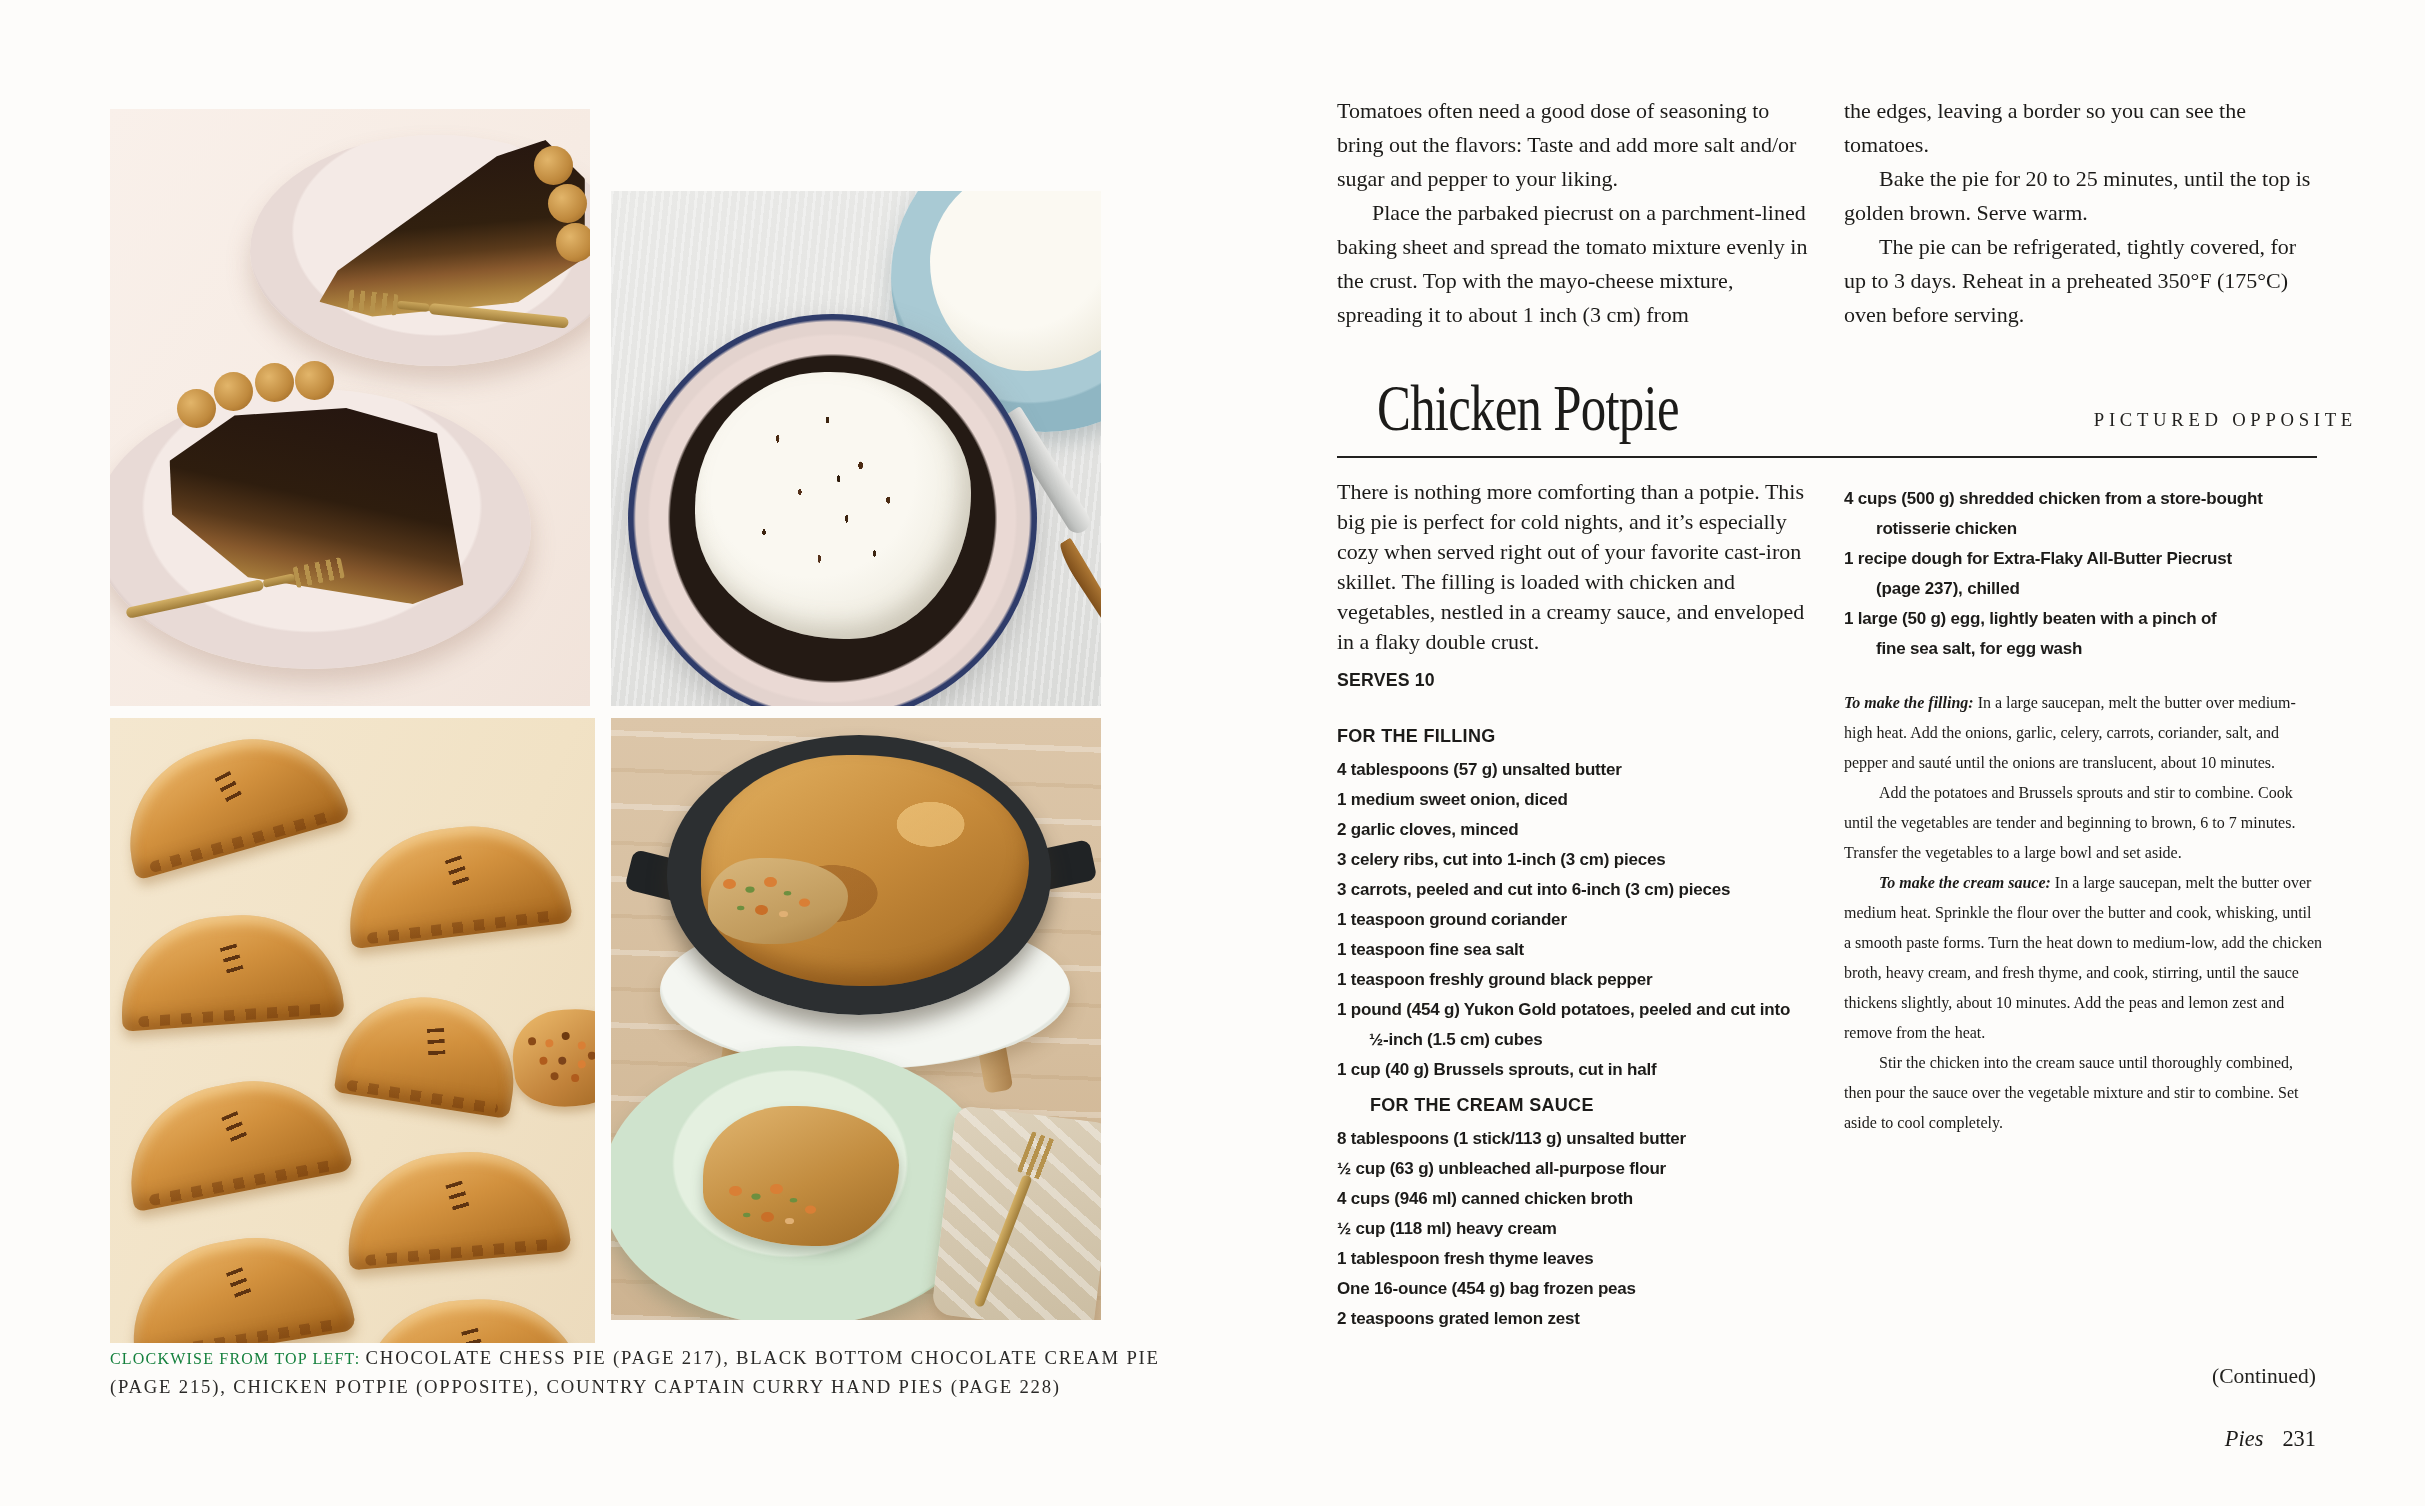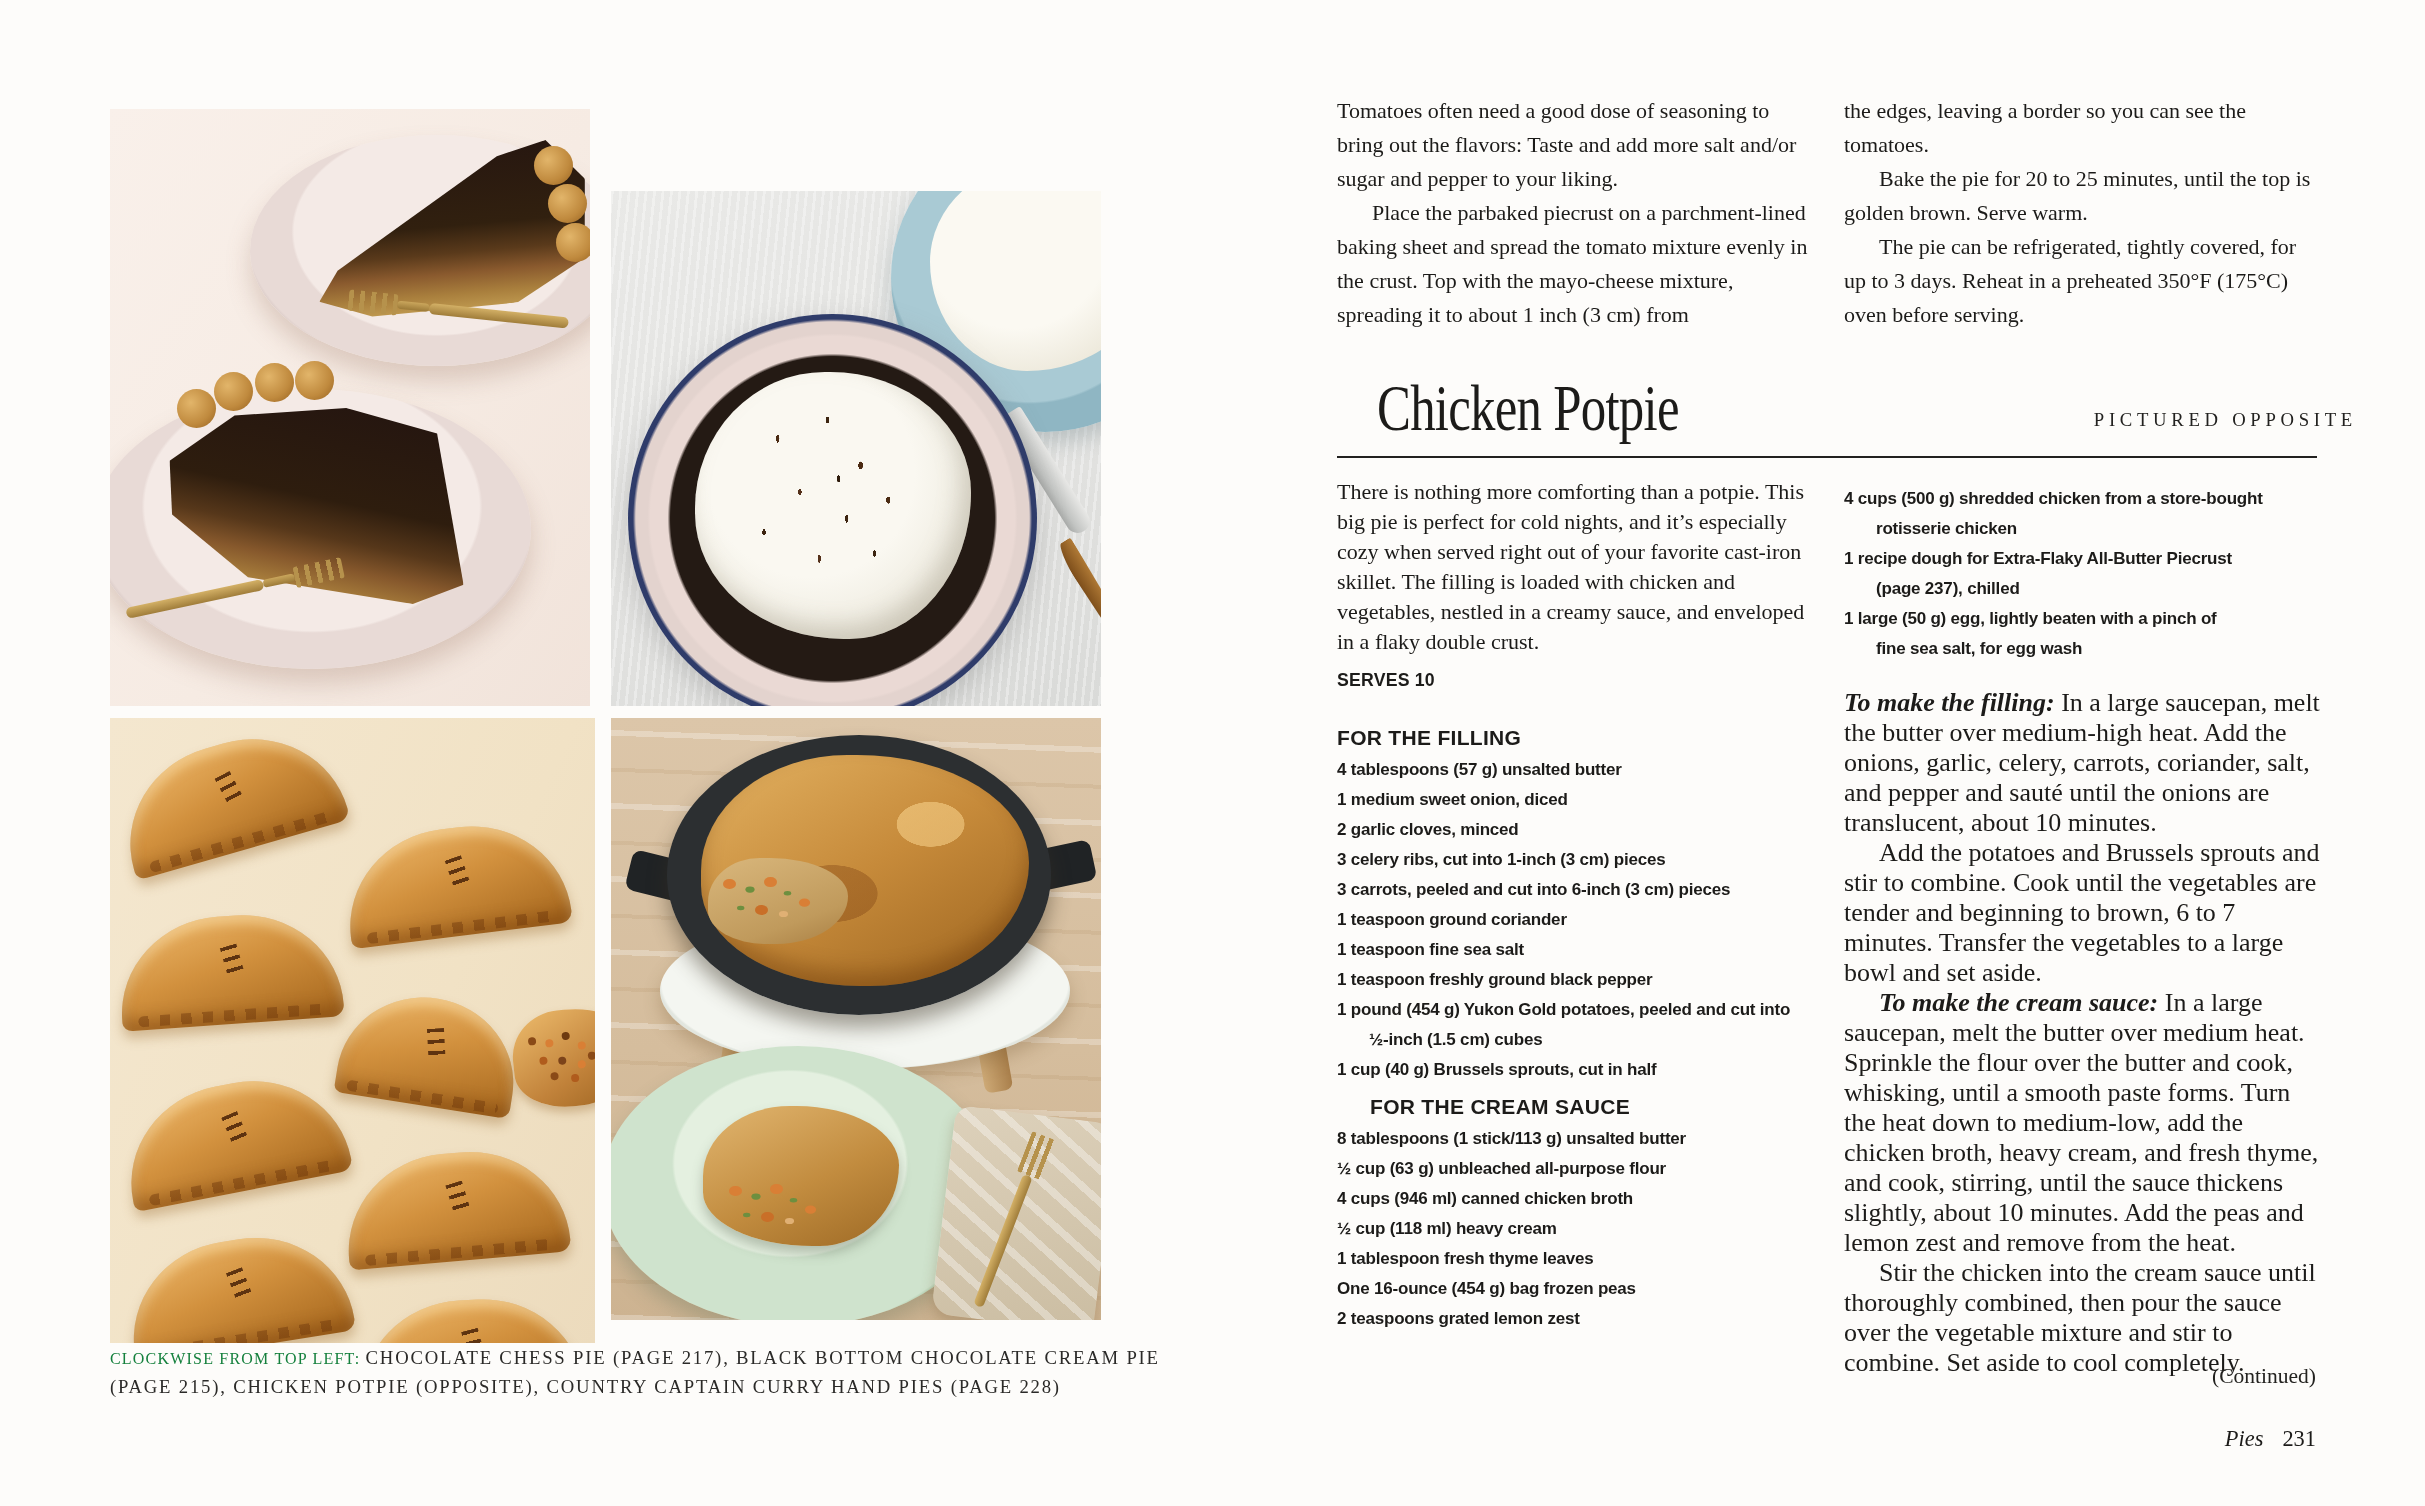--- a/index.html
+++ b/index.html
@@ -156,30 +156,30 @@
 
   .titlerow{left:1377px;top:375px;width:980px;height:75px;}
   .r-title{position:absolute;left:0;top:0;transform:scale(0.82,1.04);transform-origin:0 100%;
     font-size:62px;letter-spacing:-0.9px;white-space:nowrap;}
   .r-pictured{position:absolute;right:0;top:34px;font-size:18.7px;letter-spacing:4.7px;color:#232220;}
   .rule{left:1337px;top:456px;width:980px;height:1.9px;background:#22211f;}
 
   .intro{left:1337px;top:477px;width:472px;font-size:22px;line-height:30px;}
   .sans{font-family:"Liberation Sans",sans-serif;font-weight:bold;}
   .serves{left:1337px;top:670px;font-size:17.7px;letter-spacing:0.2px;}
-  .ing-h{font-size:21px;letter-spacing:0.3px;}
+  .ing-h{font-size:18px;letter-spacing:0.3px;}
   .fill-h{left:1337px;top:726px;}
   .cream-h{left:1370px;top:1095px;}
   ul.ings{list-style:none;margin:0;padding:0;font-size:17px;line-height:30px;letter-spacing:-0.2px;}
   ul.ings li{white-space:pre-wrap;padding-left:32px;text-indent:-32px;}
   .fill-list{left:1337px;top:755px;width:496px;}
   .cream-list{left:1337px;top:1124px;width:496px;}
   .ing2-list{left:1844px;top:484px;width:478px;}
 
-  .steps{left:1844px;top:688px;width:478px;font-size:26px;line-height:30px;}
+  .steps{left:1844px;top:688px;width:478px;font-size:16px;line-height:30px;}
   .steps p{margin:0;}
   .steps p + p{text-indent:35px;}
   .lead{font-weight:bold;font-style:italic;}
 
   .contnote{left:1844px;top:1364px;width:472px;text-align:right;font-size:21.5px;color:#23221f;}
   .folio{left:1844px;top:1426px;width:472px;text-align:right;font-size:22.4px;}
   .folio .sec{font-style:italic;}
   .folio .pg{margin-left:19px;}
 </style>
 </head>

